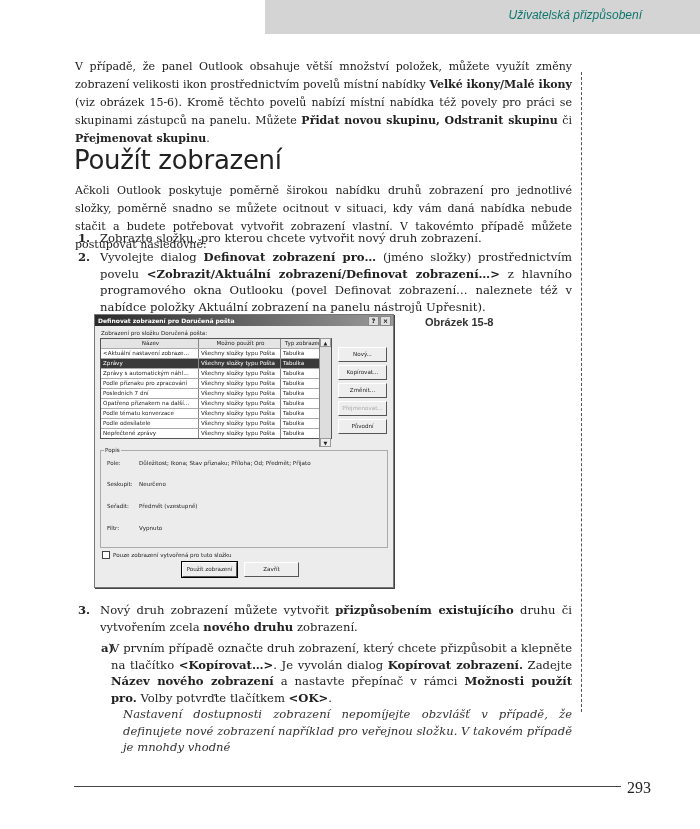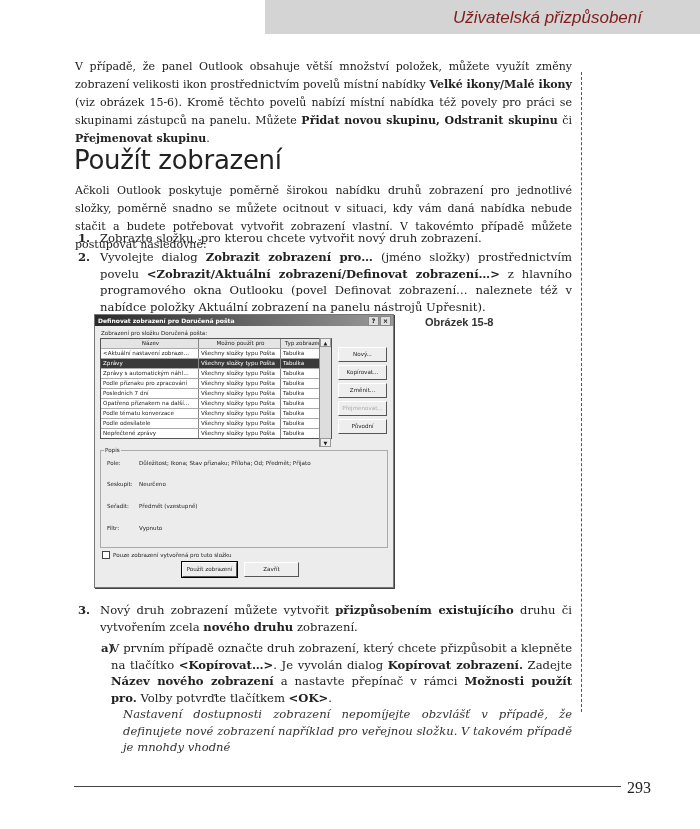--- a/index.html
+++ b/index.html
@@ -1,20 +1,20 @@
 <!DOCTYPE html>
 <html><head>
 <meta charset="utf-8">
 <style>
   html, body { margin:0; padding:0; }
   body { width:700px; height:829px; background:#ffffff; position:relative; overflow:hidden;
          font-family:"DejaVu Serif", serif; color:#222; }
   .header-bar { position:absolute; left:265px; top:0; width:435px; height:34px; background:#d4d4d4; }
   .header-title { position:absolute; right:58px; top:8px; font-family:"Liberation Sans", sans-serif;
-                  font-style:italic; font-size:17px; color:#7f1d1d; }
+                  font-style:italic; font-size:12px; color:#0f766e; }
   .side-rule { position:absolute; left:581px; top:72px; height:640px; border-left:1.5px dashed #555; }
   .body-text { position:absolute; left:75px; width:497px; font-size:11px; line-height:18px; text-align:justify; }
   .body-text b { font-weight:bold; }
   .heading { position:absolute; left:74px; top:145px; font-family:"DejaVu Sans", sans-serif; font-size:26px;
              font-weight:normal; color:#222; letter-spacing:-0.3px; }
   .list-item { position:absolute; left:78px; width:494px; font-size:11.6px; line-height:16.5px; text-align:justify; }
   .list-item .num { position:absolute; left:0; top:0; width:18px; font-weight:bold; }
   .list-item .txt { margin-left:22px; display:block; }
   .sub-item { position:absolute; left:101px; width:471px; font-size:11.6px; line-height:16.5px; text-align:justify; }
   .sub-item .num { position:absolute; left:0; top:0; font-weight:bold; }
@@ -73,21 +73,21 @@
 
 <p class="body-text" style="top:182px;margin:0;">Ačkoli Outlook poskytuje poměrně širokou nabídku druhů zobrazení pro jednotlivé složky, poměrně snadno se můžete ocitnout v situaci, kdy vám daná nabídka nebude stačit a budete potřebovat vytvořit zobrazení vlastní. V takovémto případě můžete postupovat následovně:</p>
 
 <div class="list-item" style="top:230px;">
   <span class="num">1.</span>
   <span class="txt">Zobrazte složku, pro kterou chcete vytvořit nový druh zobrazení.</span>
 </div>
 
 <div class="list-item" style="top:249px;">
   <span class="num">2.</span>
-  <span class="txt"><span>Vyvolejte dialog </span><b>Zobrazit zobrazení pro…</b><span> (jméno složky) prostřednictvím povelu </span><b>&lt;Zobrazit/Aktuální zobrazení/Definovat zobrazení…&gt;</b><span> z hlavního programového okna Outlooku (povel Definovat zobrazení… naleznete též v nabídce položky Aktuální zobrazení na panelu nástrojů Upřesnit).</span></span>
+  <span class="txt"><span>Vyvolejte dialog </span><b>Definovat zobrazení pro…</b><span> (jméno složky) prostřednictvím povelu </span><b>&lt;Zobrazit/Aktuální zobrazení/Definovat zobrazení…&gt;</b><span> z hlavního programového okna Outlooku (povel Definovat zobrazení… naleznete též v nabídce položky Aktuální zobrazení na panelu nástrojů Upřesnit).</span></span>
 </div>
 
 <div class="dialog">
   <div class="dlg-title">
     <span>Definovat zobrazení pro Doručená pošta</span>
     <div class="dlg-ctrls">
       <span class="dlg-ctrl">?</span>
       <span class="dlg-ctrl">×</span>
     </div>
   </div>

